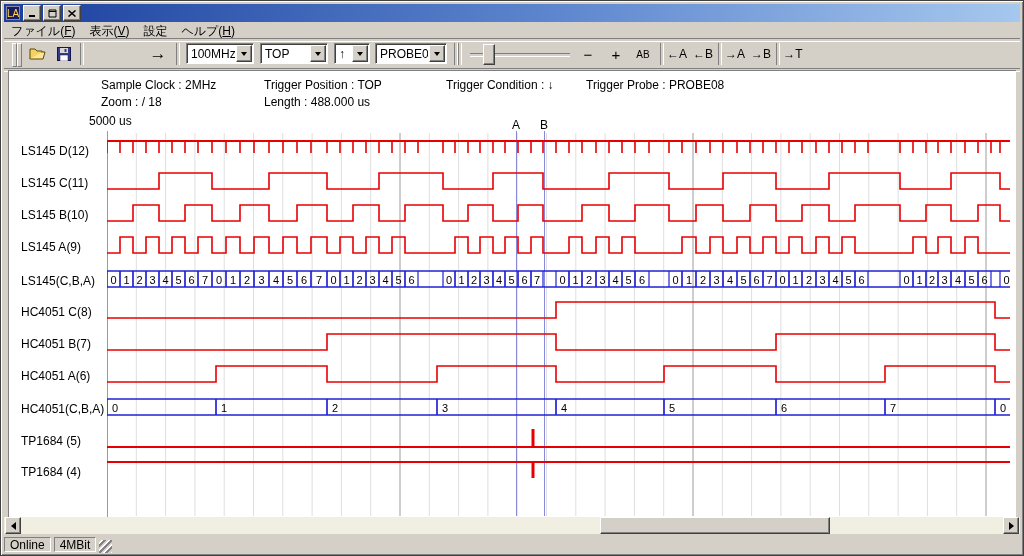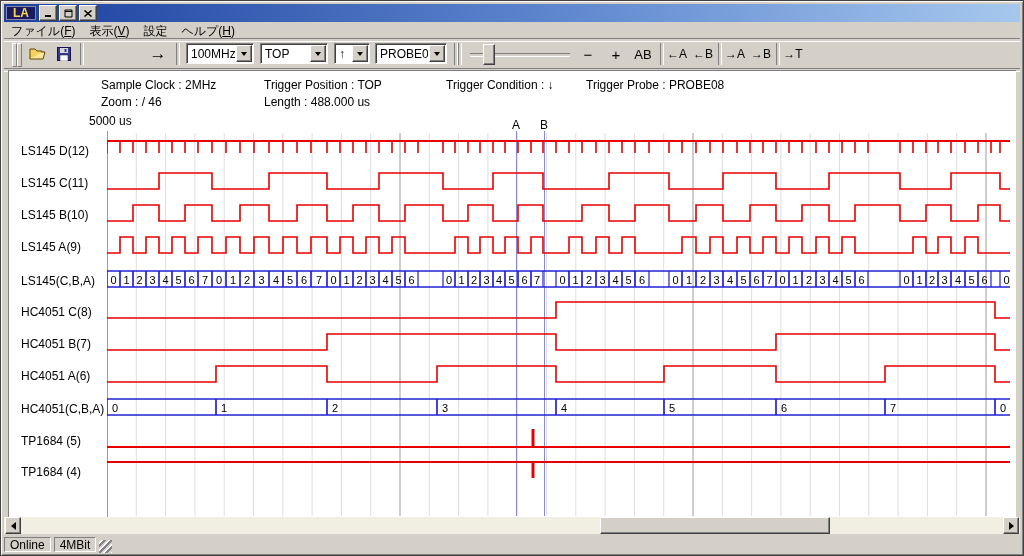--- a/index.html
+++ b/index.html
@@ -9,22 +9,22 @@
     font-family:"Liberation Sans","DejaVu Sans",sans-serif;
     font-size:12px;color:#000;
     -webkit-user-select:none;user-select:none;
   }
   .frame{position:absolute;inset:0;border:1px solid #404040;
     box-shadow:inset 1px 1px 0 #ffffff, inset -1px -1px 0 #808080;}
   
   .titlebar{position:absolute;left:4px;top:4px;right:4px;height:18px;
     background:linear-gradient(90deg,#1b3f9e 0%,#5f87cf 55%,#a6c8ee 100%);
     display:flex;align-items:center;color:#fff;}
-  .app-icon{width:30px;height:14px;margin:0 3px 0 2px;background:#1a1a5e;
-    color:#ffd850;font-size:12px;font-weight:bold;display:flex;align-items:center;justify-content:center;
+  .app-icon{width:14px;height:14px;margin:0 3px 0 2px;background:#1a1a5e;
+    color:#ffd850;font-size:10px;font-weight:normal;display:flex;align-items:center;justify-content:center;
     border:1px solid #8888aa;box-sizing:border-box;}
   .title-text{flex:1;white-space:nowrap;overflow:hidden;font-size:12px;}
   .winbtns{display:flex;gap:2px;margin-right:2px;}
   .winbtn{width:16px;height:14px;background:#d4d0c8;border:1px solid;
     border-color:#fff #404040 #404040 #fff;box-shadow:inset -1px -1px 0 #808080;
     display:flex;align-items:center;justify-content:center;}
   .winbtn svg{display:block;}
   
   .menubar{position:absolute;left:4px;top:23px;right:4px;height:16px;display:flex;align-items:center;}
   .menu-item{padding:1px 7px;white-space:nowrap;}
@@ -171,21 +171,21 @@
 
   <div class="slider-track" style="left:466px;width:100px"></div>
   <div class="slider-thumb" style="left:479px"></div>
 
   <div class="tbtn" style="left:572px;width:24px;font-size:15px">
       <span>−</span>
     </div>
   <div class="tbtn" style="left:600px;width:24px;font-size:15px">
       <span>+</span>
     </div>
-  <div class="tbtn" style="left:626px;width:26px;font-size:13px">
+  <div class="tbtn" style="left:626px;width:26px;font-size:10px">
       <span>AB</span>
     </div>
 
   <div class="tsep" style="left:656px"></div>
 
   <div class="tbtn" style="left:660px;width:26px">
       <span>←A</span>
     </div>
   <div class="tbtn" style="left:686px;width:26px">
       <span>←B</span>
@@ -207,21 +207,21 @@
     </div>
 </div>
 
 <div class="hsep" style="top:68px"></div>
 
 <div class="client">
   <div class="info-text" style="left:92px;top:7px">Sample Clock : 2MHz</div>
   <div class="info-text" style="left:255px;top:7px">Trigger Position : TOP</div>
   <div class="info-text" style="left:437px;top:7px">Trigger Condition : ↓</div>
   <div class="info-text" style="left:577px;top:7px">Trigger Probe : PROBE08</div>
-  <div class="info-text" style="left:92px;top:24px">Zoom : /  46</div>
+  <div class="info-text" style="left:92px;top:24px">Zoom : /  18</div>
   <div class="info-text" style="left:255px;top:24px">Length : 488.000 us</div>
   <div class="info-text" style="left:80px;top:43px">5000 us</div>
   <div class="vdivider" style="left:98px;top:60px;height:387px"></div>
   <div id="label-col" style="position:absolute;left:0;top:-70px;width:98px;height:517px;">
       <div class="ch-label" style="top: 143px;">LS145 D(12)</div>
       <div class="ch-label" style="top: 175px;">LS145 C(11)</div>
       <div class="ch-label" style="top: 207px;">LS145 B(10)</div>
       <div class="ch-label" style="top: 239px;">LS145 A(9)</div>
       <div class="ch-label" style="top: 273px;">LS145(C,B,A)</div>
       <div class="ch-label" style="top: 304px;">HC4051 C(8)</div>

